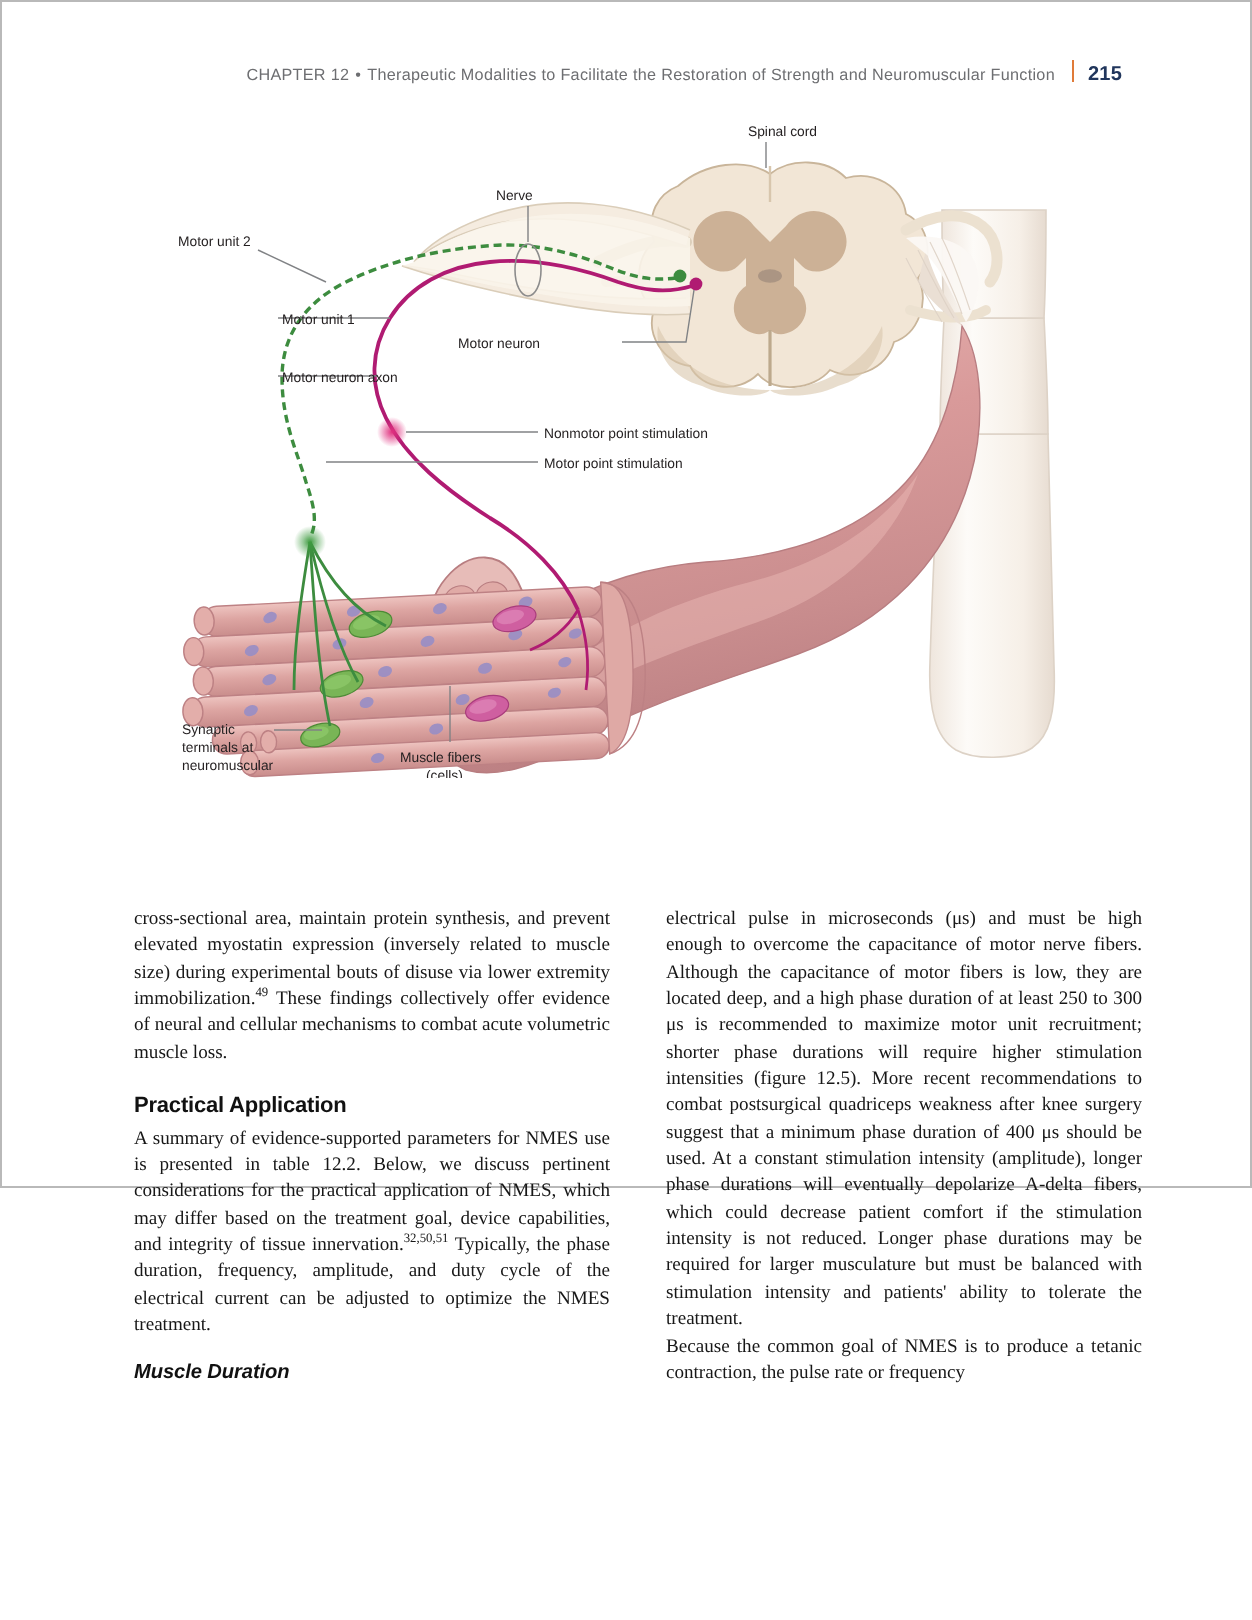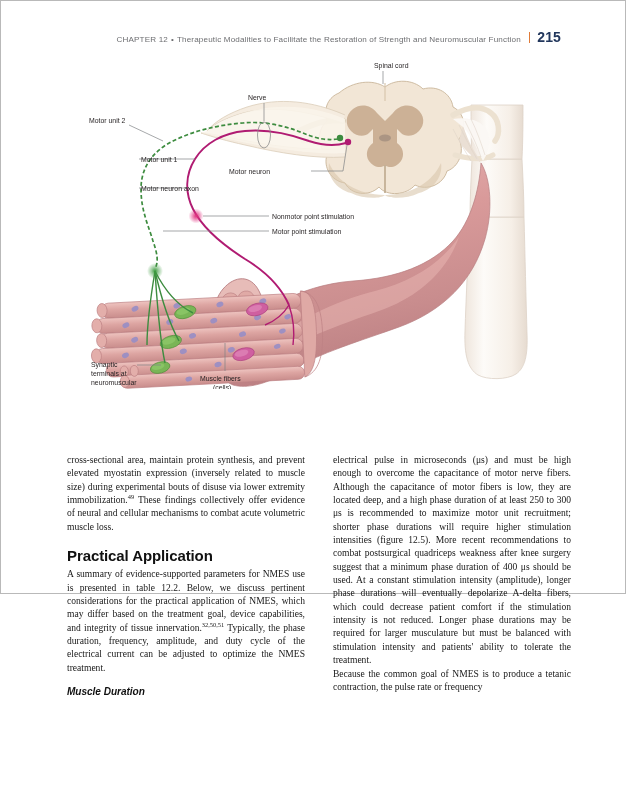--- a/index.html
+++ b/index.html
@@ -42,21 +42,21 @@
   .runhead .rule {
     display: inline-block;
     width: 1.5px; height: 11px;
     background: #e07b39;
     margin: 0 7px 0 8px;
     position: relative;
     top: 1px;
   }
   .runhead .pgno {
     font-weight: bold;
-    font-size: 14px;
+    font-size: 10px;
     color: #21365c;
     letter-spacing: .1px;
   }
 
   
   .figure-wrap {
     position: absolute;
     left: 66px; top: 58px;
     width: 494px; height: 330px;
   }
@@ -89,21 +89,21 @@
     hyphens: manual;
     color: #171717;
   }
   .col.left  { left: 66px; }
   .col.right { left: 332px; }
 
   .col p { margin: 0; text-indent: 0; }
 
   h2.sec {
     font-family: "Liberation Sans", sans-serif;
-    font-size: 15px;
+    font-size: 11px;
     font-weight: bold;
     color: #111;
     margin: 14px 0 3px 0;
     letter-spacing: -.1px;
     line-height: 1.15;
   }
   h3.subsec {
     font-family: "Liberation Sans", sans-serif;
     font-size: 10.1px;
     font-weight: bold;

